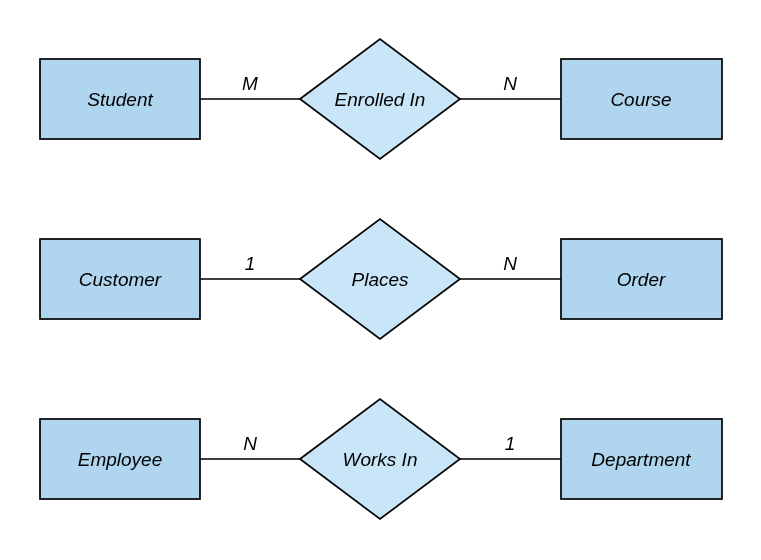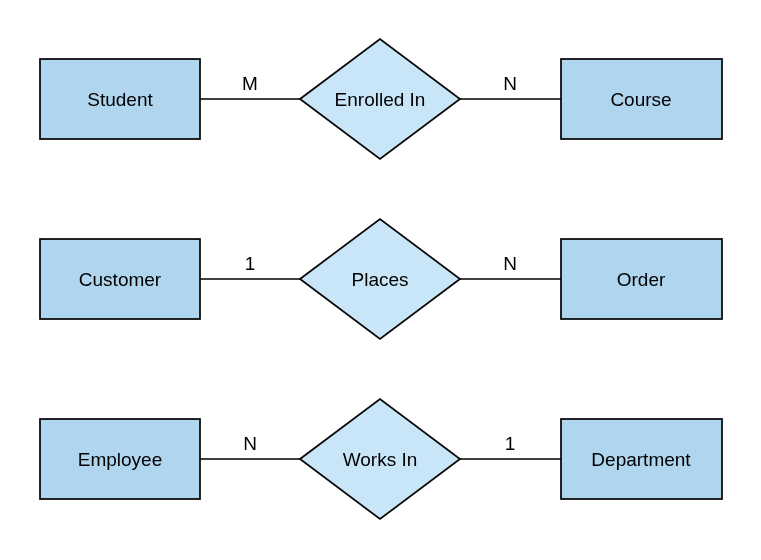--- a/index.html
+++ b/index.html
@@ -13,20 +13,21 @@
     margin: 0;
     padding: 0;
     background: var(--background);
   }
   .canvas {
     position: relative;
     width: 761px;
     height: 560px;
     background: var(--background);
     overflow: hidden;
+    font-style: italic;
   }
   svg text {
     font-family: "Liberation Sans", sans-serif;
     font-size: 19px;
     fill: var(--text);
     text-anchor: middle;
   }
   .entity {
     fill: var(--entity-fill);
     stroke: var(--stroke);

